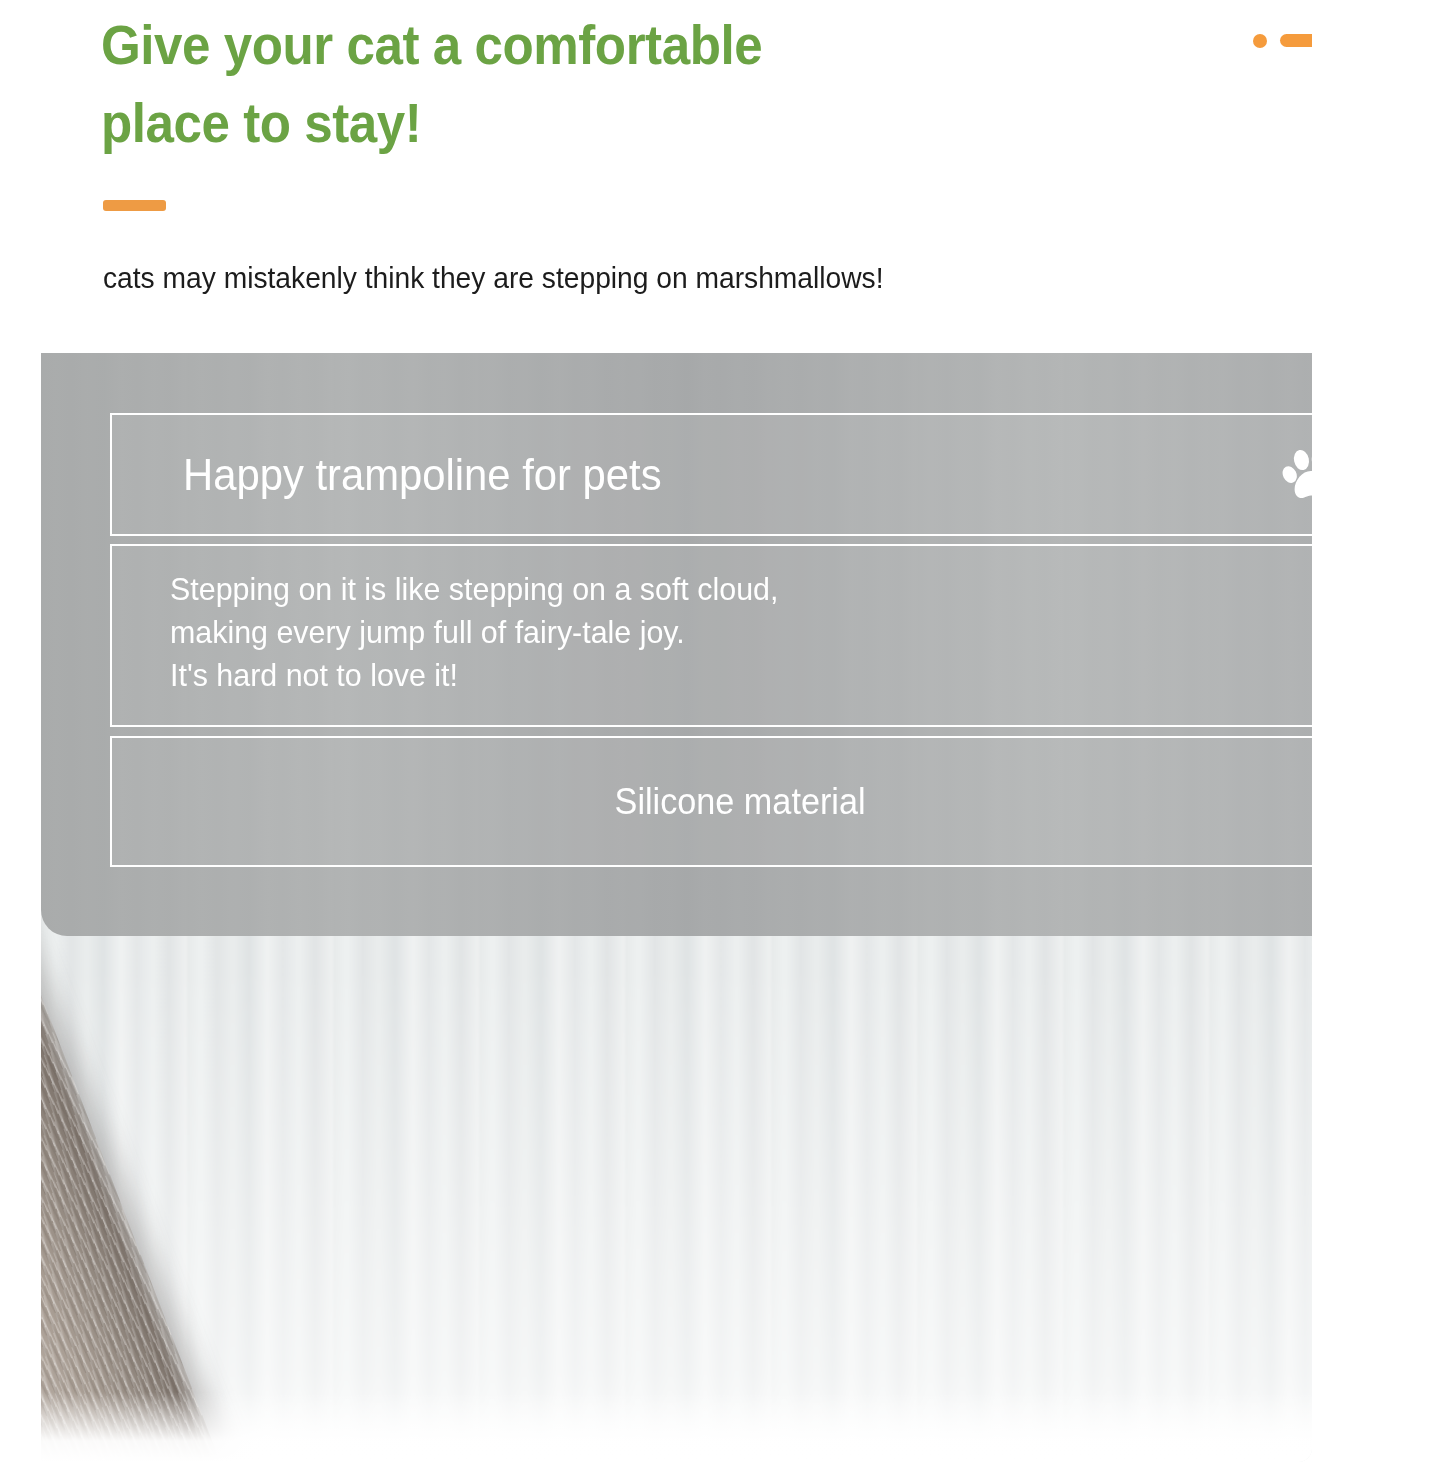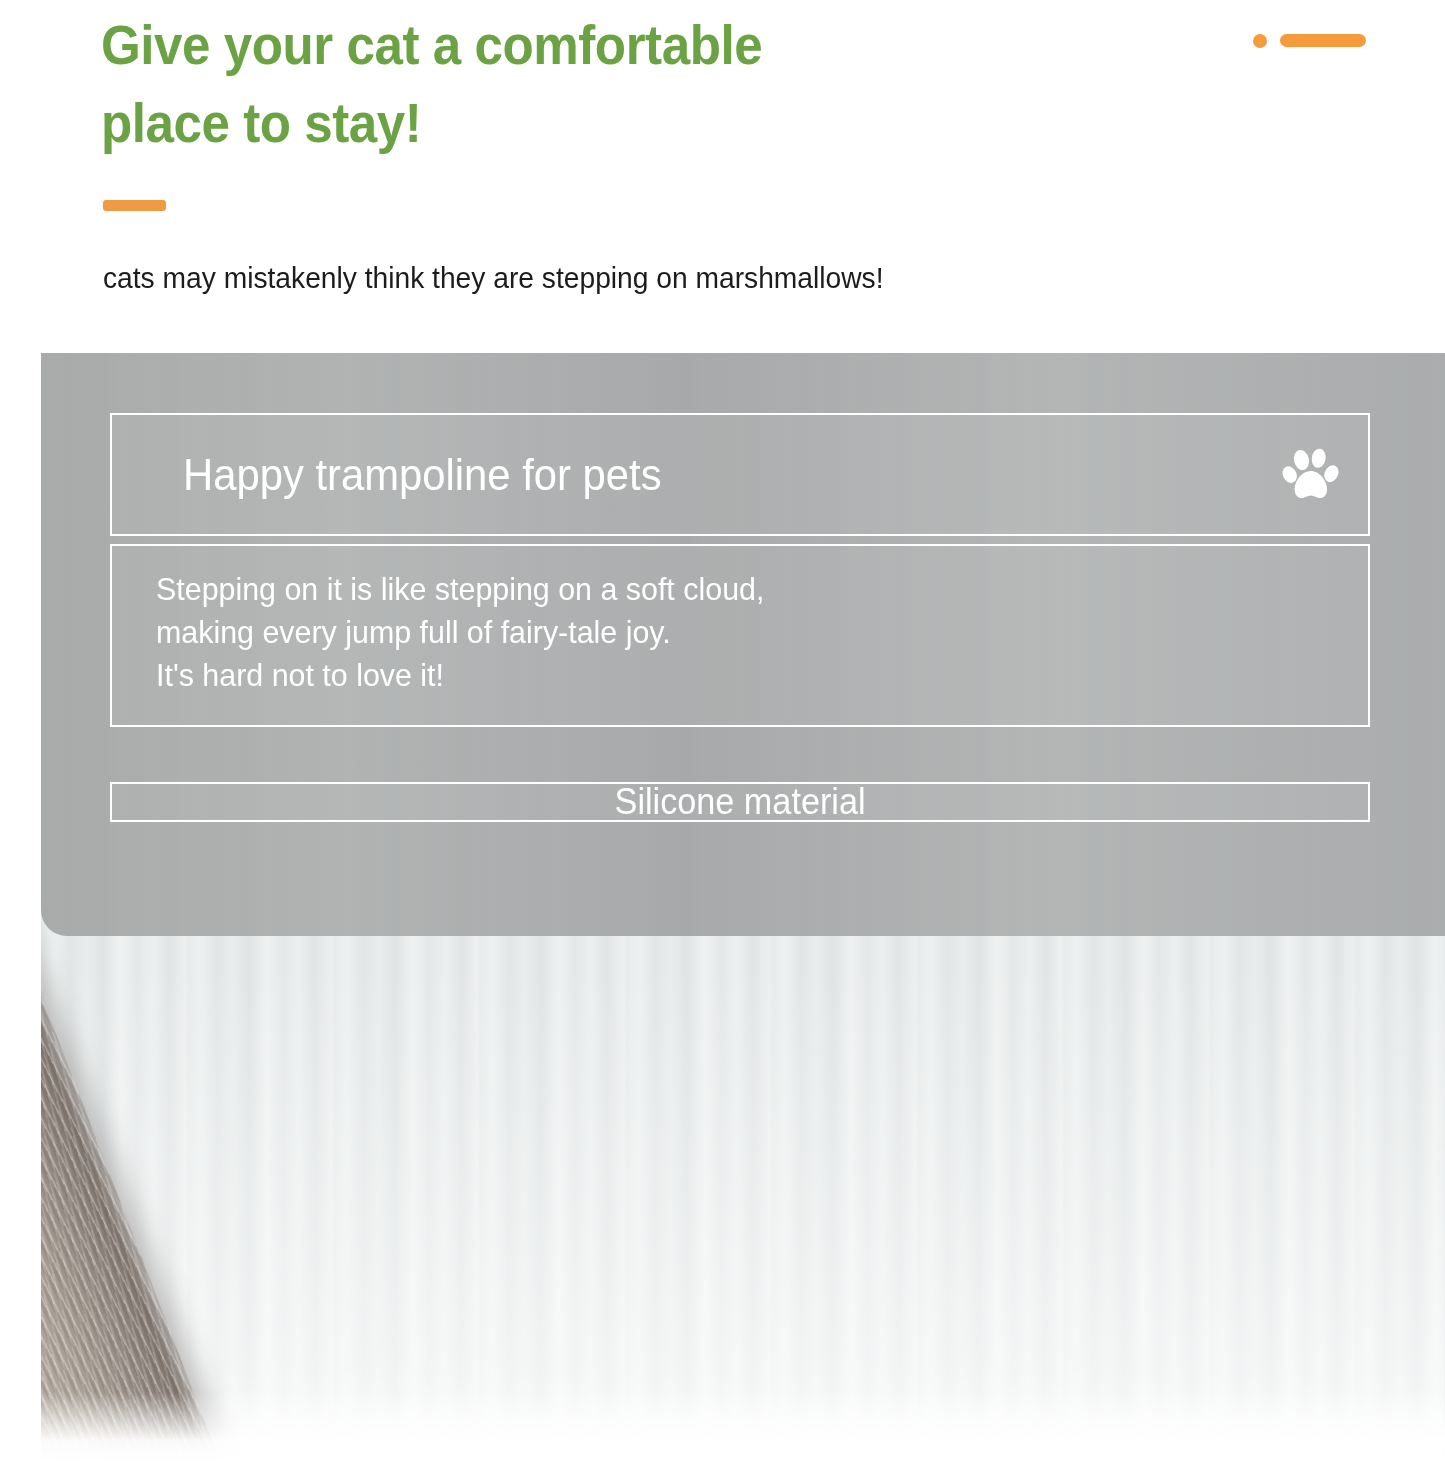--- a/index.html
+++ b/index.html
@@ -6,21 +6,21 @@
     margin: 0;
     padding: 0;
     background: #ffffff;
   }
   body {
     font-family: "Liberation Sans", "DejaVu Sans", sans-serif;
     -webkit-font-smoothing: antialiased;
   }
   #page {
     position: relative;
-    width: 1445px;
+    width: 1312px;
     height: 1462px;
     overflow: hidden;
     background: #ffffff;
     border-radius: 14px;
   }
 
   
   .headline {
     position: absolute;
     left: 101px;
@@ -217,40 +217,39 @@
   .paw-icon {
     width: 58px;
     height: 58px;
     flex: 0 0 auto;
     display: block;
   }
 
   .card-desc {
     margin-top: 8px;
     height: 183px;
-    padding: 22px 30px 0 44px;
+    padding: 22px 30px 0 58px;
     box-sizing: border-box;
   }
   .card-desc p {
     margin: 0;
     color: #ffffff;
     font-size: 32px;
     line-height: 43px;
     font-weight: normal;
     transform: scaleX(0.95);
     transform-origin: left top;
     white-space: nowrap;
   }
 
   .feature-row {
     margin-top: 9px;
     display: flex;
     gap: 10px;
     height: 131px;
-    align-items: center;
   }
   .feature-box {
     flex: 1 1 0;
     display: flex;
     align-items: center;
     justify-content: center;
   }
   .feature-box-label {
     color: #ffffff;
     font-size: 36px;

